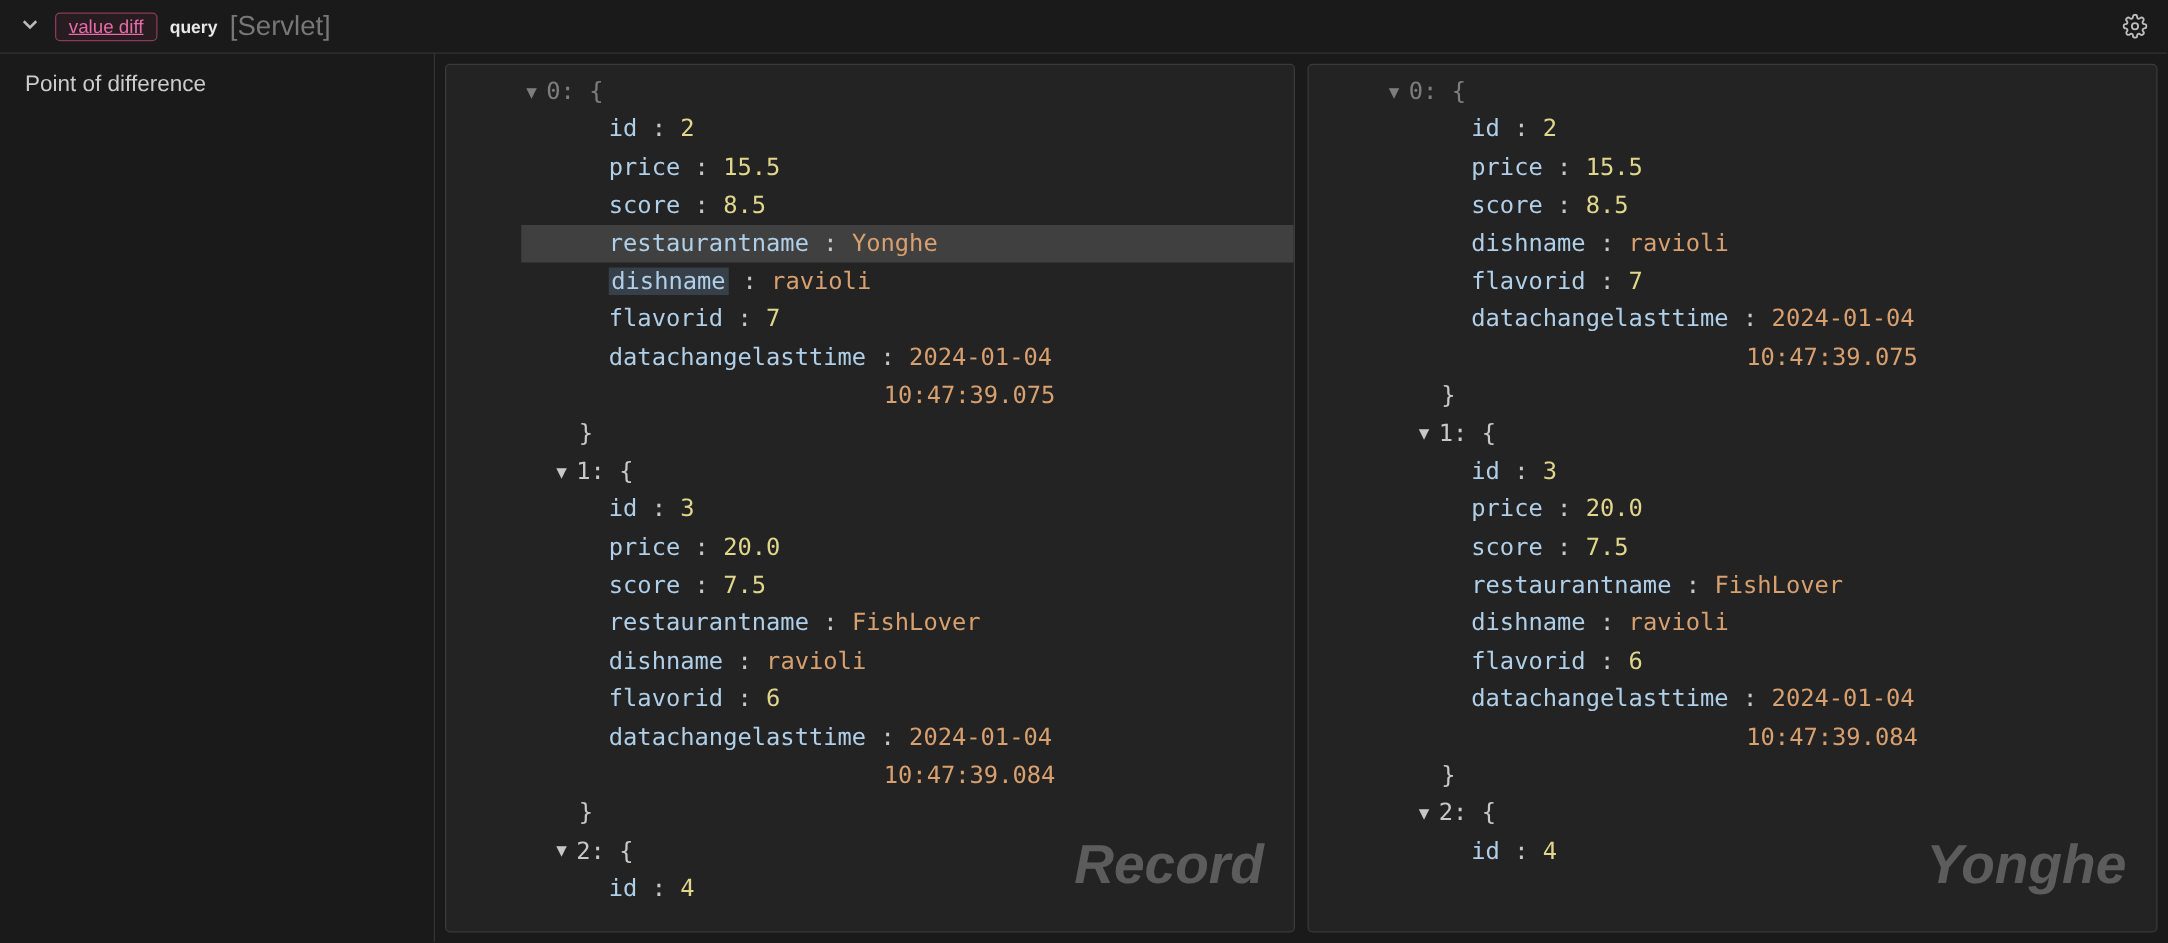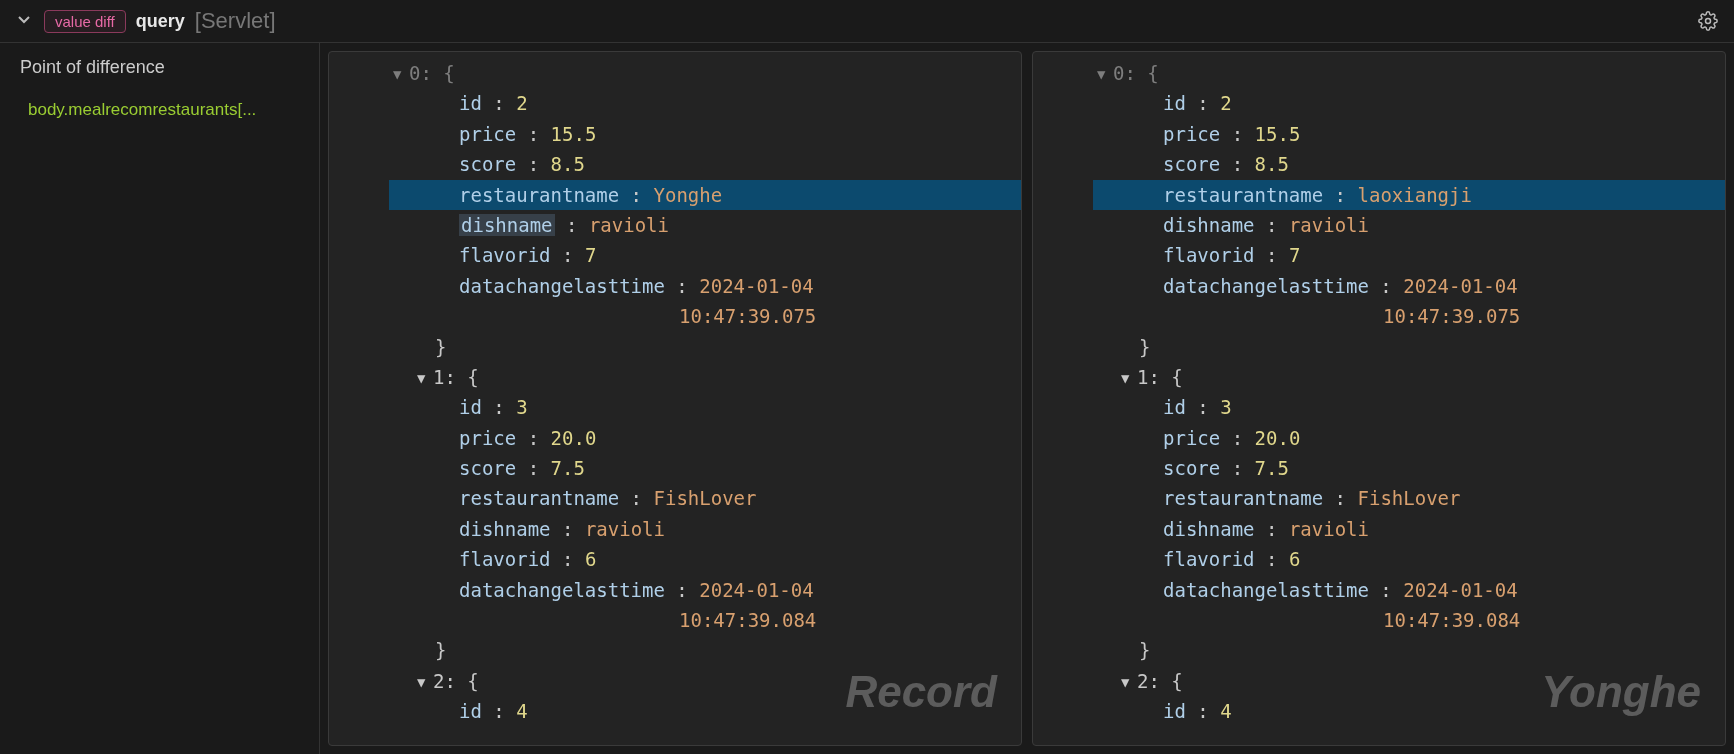--- a/index.html
+++ b/index.html
@@ -29,43 +29,44 @@
     font-size: 16px;
     width: 18px;
   }
   .badge {
     border: 1px solid #8b3a5c;
     color: #e86aa6;
     padding: 2px 10px;
     border-radius: 4px;
     font-size: 15px;
     background: rgba(139,58,92,0.12);
+    text-decoration: underline;
   }
   .header-title {
     color: #e8e8e8;
     font-weight: 600;
-    font-size: 18px;
+    font-size: 14px;
   }
   .header-sub {
     color: #777;
     font-size: 22px;
   }
   .header-spacer { flex: 1; }
   .gear {
     color: #bbb;
     cursor: pointer;
   }
   .gear svg { display:block; }
   .body {
     flex: 1;
     display: flex;
     min-height: 0;
   }
   .sidebar {
-    width: 320px;
+    width: 348px;
     border-right: 1px solid #333;
     padding: 14px 20px;
   }
   .sidebar-title {
     color: #ccc;
     font-size: 18px;
     margin-bottom: 18px;
   }
   .sidebar-item {
     color: #9acd32;
@@ -129,21 +130,21 @@
   }
   .closebrace {
     white-space: pre;
     padding-left: 46px;
   }
   .line0 {
     white-space: pre;
     padding-left: 22px;
   }
   .highlight {
-    background: #0c4a6e;
+    background: #404040;
   }
   .highlight-key {
     background: #374049;
     padding: 0 2px;
   }
   .watermark {
     position: absolute;
     bottom: 28px;
     right: 24px;
     font-size: 44px;
@@ -176,21 +177,20 @@
       <svg width="20" height="20" viewBox="0 0 24 24" fill="none" stroke="currentColor" stroke-width="1.8">
         <circle cx="12" cy="12" r="3"></circle>
         <path d="M19.4 15a1.7 1.7 0 0 0 .34 1.87l.06.06a2 2 0 1 1-2.83 2.83l-.06-.06a1.7 1.7 0 0 0-1.87-.34 1.7 1.7 0 0 0-1 1.56V21a2 2 0 1 1-4 0v-.09a1.7 1.7 0 0 0-1-1.56 1.7 1.7 0 0 0-1.87.34l-.06.06a2 2 0 1 1-2.83-2.83l.06-.06A1.7 1.7 0 0 0 4.6 15a1.7 1.7 0 0 0-1.56-1H3a2 2 0 1 1 0-4h.09A1.7 1.7 0 0 0 4.6 9a1.7 1.7 0 0 0-.34-1.87l-.06-.06A2 2 0 1 1 7.03 4.24l.06.06A1.7 1.7 0 0 0 9 4.6a1.7 1.7 0 0 0 1-1.56V3a2 2 0 1 1 4 0v.09c0 .67.39 1.27 1 1.51a1.7 1.7 0 0 0 1.87-.34l.06-.06a2 2 0 1 1 2.83 2.83l-.06.06A1.7 1.7 0 0 0 19.4 9c.24.61.84 1 1.51 1H21a2 2 0 1 1 0 4h-.09a1.7 1.7 0 0 0-1.51 1z"></path>
       </svg>
     </span>
   </div>
 
   <div class="body">
     <div class="sidebar">
       <div class="sidebar-title">Point of difference</div>
-      <div class="sidebar-item">body.mealrecomrestaurants[...</div>
     </div>
 
     <div class="panes">
       <div class="pane">
         <div class="pane-inner">
           <div class="pane-scroll mono" id="pane-left">
               <div class="line0" style="opacity: 0.55;"><span class="caret">▼</span><span class="brace">0:</span> <span class="brace">{</span></div>
               <div class="line"><span class="key">id</span> <span class="brace">:</span> <span class="val-num">2</span></div>
               <div class="line"><span class="key">price</span> <span class="brace">:</span> <span class="val-num">15.5</span></div>
               <div class="line"><span class="key">score</span> <span class="brace">:</span> <span class="val-num">8.5</span></div>
@@ -216,21 +216,20 @@
         </div>
         <div class="watermark">Record</div>
       </div>
       <div class="pane">
         <div class="pane-inner">
           <div class="pane-scroll mono" id="pane-right">
               <div class="line0" style="opacity: 0.55;"><span class="caret">▼</span><span class="brace">0:</span> <span class="brace">{</span></div>
               <div class="line"><span class="key">id</span> <span class="brace">:</span> <span class="val-num">2</span></div>
               <div class="line"><span class="key">price</span> <span class="brace">:</span> <span class="val-num">15.5</span></div>
               <div class="line"><span class="key">score</span> <span class="brace">:</span> <span class="val-num">8.5</span></div>
-              <div class="line highlight"><span class="key">restaurantname</span> <span class="brace">:</span> <span class="val-str">laoxiangji</span></div>
               <div class="line"><span class="key">dishname</span> <span class="brace">:</span> <span class="val-str">ravioli</span></div>
               <div class="line"><span class="key">flavorid</span> <span class="brace">:</span> <span class="val-num">7</span></div>
               <div class="line"><span class="key">datachangelasttime</span> <span class="brace">:</span> <span class="val-str">2024-01-04</span></div>
               <div class="line" style="padding-left: 290px;"><span class="val-str">10:47:39.075</span></div>
               <div class="closebrace"><span class="brace">}</span></div>
               <div class="idxline"><span class="caret">▼</span><span class="brace">1:</span> <span class="brace">{</span></div>
               <div class="line"><span class="key">id</span> <span class="brace">:</span> <span class="val-num">3</span></div>
               <div class="line"><span class="key">price</span> <span class="brace">:</span> <span class="val-num">20.0</span></div>
               <div class="line"><span class="key">score</span> <span class="brace">:</span> <span class="val-num">7.5</span></div>
               <div class="line"><span class="key">restaurantname</span> <span class="brace">:</span> <span class="val-str">FishLover</span></div>

